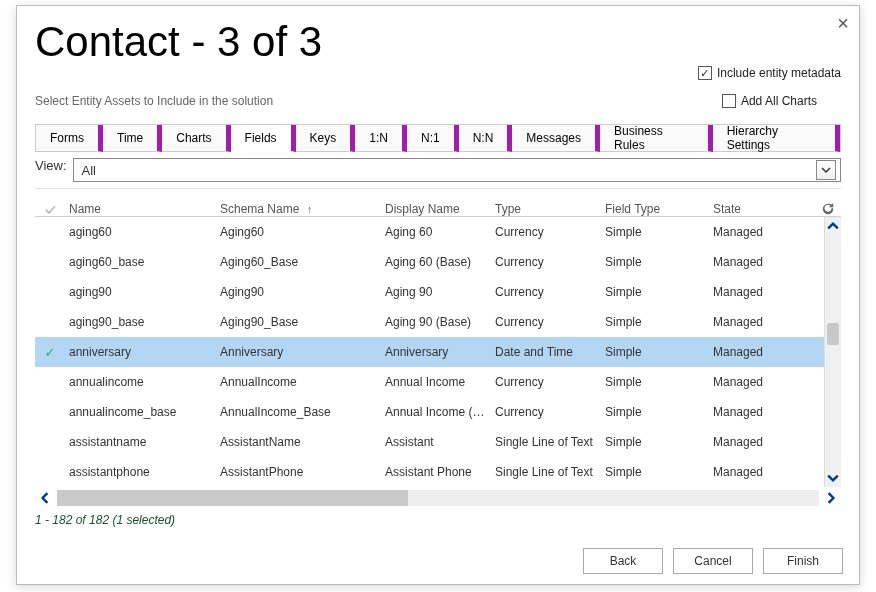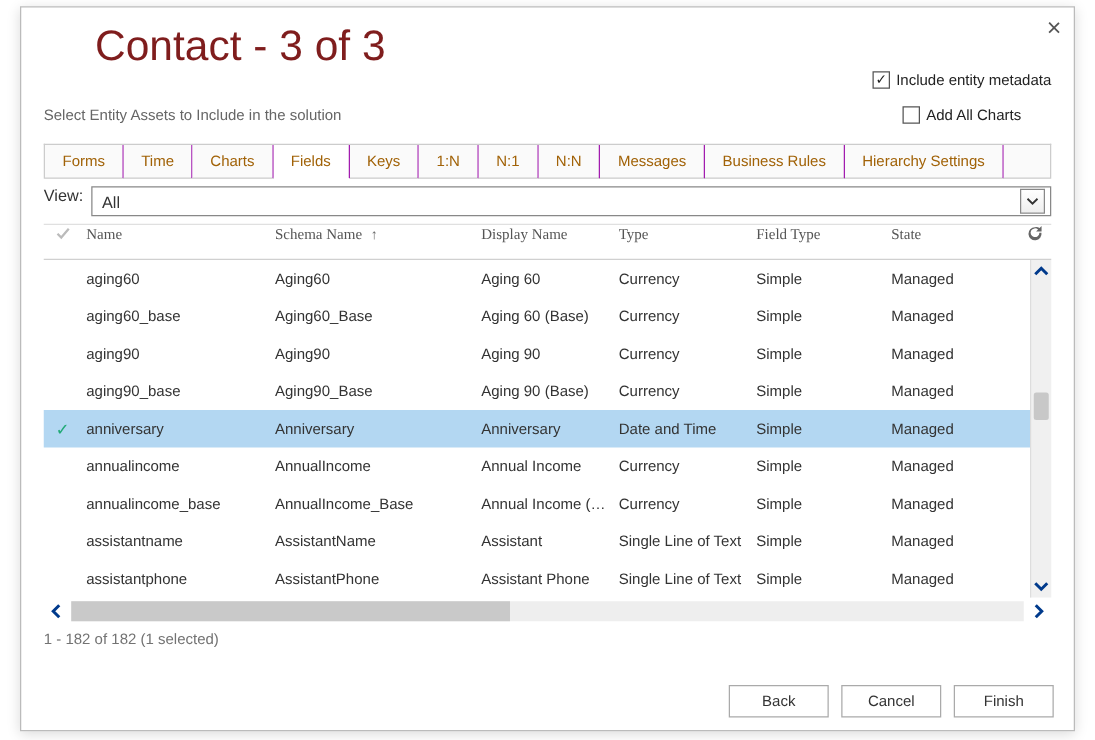--- a/index.html
+++ b/index.html
@@ -29,24 +29,23 @@
     top: 6px;
     font-size: 20px;
     color: #555;
     cursor: pointer;
     font-weight: 300;
   }
   .header {
     padding: 12px 18px 6px 18px;
   }
   .title {
-    font-size: 34px;
+    font-size: 42px;
     font-weight: 300;
-    color: #7f1d1d;
-    margin-left: 41px;
+    color: #000000;
   }
   .subtitle-row {
     display: flex;
     justify-content: space-between;
     align-items: flex-end;
     font-size: 12px;
     color: #666;
     margin-top: 0;
   }
   .subtitle-row .left { color: #666; }
@@ -61,22 +60,22 @@
   .tabs-row {
     display:flex;
     margin: 10px 18px 0 18px;
     border: 1px solid #ccc;
     border-bottom: none;
     height: 28px;
   }
   .tab {
     padding: 5px 14px;
     font-size: 12px;
-    border-right: 1px solid #a21caf;
-    color:#a16207;
+    border-right: 5px solid #a21caf;
+    color:#000000;
     background:#fafafa;
     cursor:pointer;
     display:flex; align-items:center;
   }
   .tab:last-child { border-right:none; }
   .tab.active { background:#fff; }
   .tabs-filler { flex:1; border-bottom:1px solid #ccc; background:#fafafa;}
   .tabs-row .tab { border-bottom:1px solid #ccc;}
   .tabs-row .tab.active { border-bottom:1px solid #fff; }
   .view-row {
@@ -96,24 +95,23 @@
     display:flex; align-items:center; justify-content:center;
     background:linear-gradient(#fff,#eee);
   }
   .select-btn svg { width:10px; height:10px;}
   .grid {
     margin: 6px 18px 0 18px;
     border-top:1px solid #e0e0e0;
     position:relative;
   }
   .grid-header {
-    display:flex; align-items:flex-start;
+    display:flex; align-items:flex-end;
     font-size:12px; color:#555; height:28px;
     border-bottom:1px solid #d0d0d0;
-    font-family:Liberation Serif, serif;
   }
   .col-check { width:30px; display:flex; align-items:center; justify-content:center;}
   .col-name { width:155px; padding-left:4px;}
   .col-schema { width:165px;}
   .col-display { width:110px;}
   .col-type { width:110px;}
   .col-ftype { width:108px;}
   .col-state { flex:1;}
   .col-refresh { width:26px; display:flex; justify-content:center;}
   .sort-arrow { font-size:11px; margin-left:4px; color:#666;}
@@ -150,21 +148,21 @@
   }
   .h-track {
     flex:1; height:16px; background:#eee; position:relative; margin:0 2px;
   }
   .h-thumb {
     position:absolute; left:0; top:0; height:100%; width:46%;
     background:#c9c9c9;
   }
   .status-row {
     margin: 6px 18px 0 18px;
-    font-size:12px; color:#737373;
+    font-size:12px; color:#14532d;font-style:italic;
   }
   .dialog-footer {
     position:absolute; bottom:10px; right:16px;
     display:flex; gap:10px;
   }
   .btn {
     min-width:80px; height:26px;
     border:1px solid #aaa; background:#fff;
     font-size:12px; color:#333;
     display:flex; align-items:center; justify-content:center;

